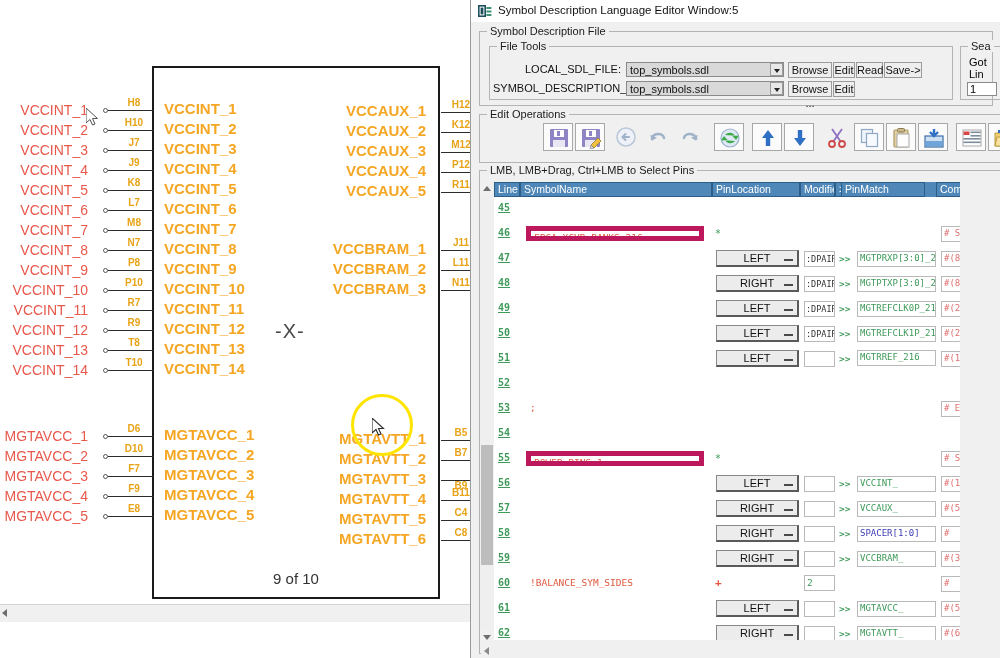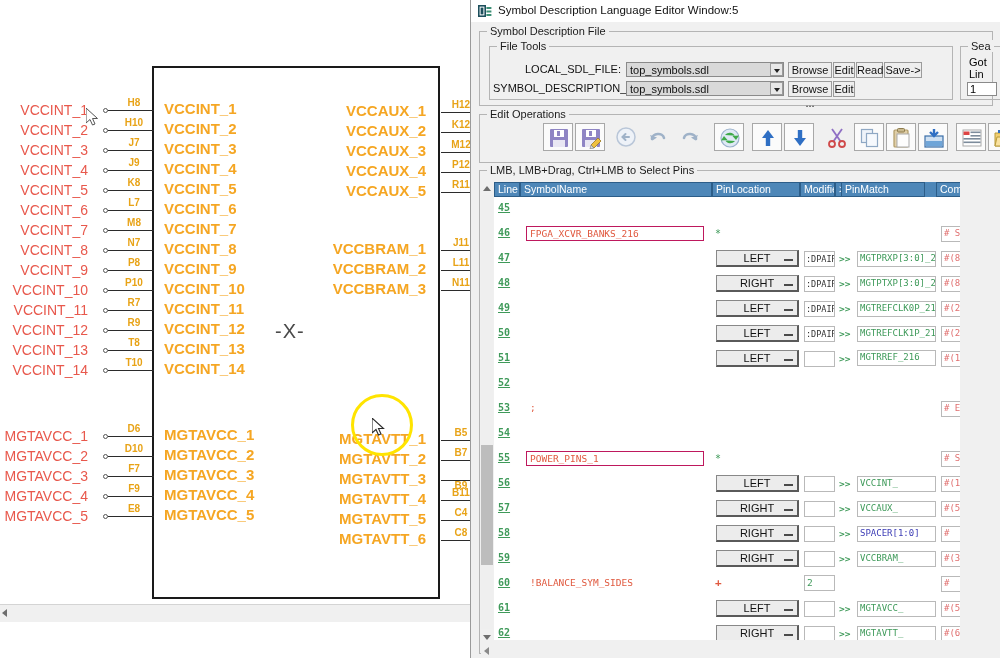--- a/index.html
+++ b/index.html
@@ -75,21 +75,21 @@
 
   
   #grid{position:absolute;background:#ffffff;overflow:hidden;}
   #grid-head{position:absolute;left:0;top:0;height:15px;background:#4e87b8;}
   .hdr{position:absolute;top:0;height:15px;background:#4e87b8;border:1px solid #2c5d88;
      box-sizing:border-box;color:#ffffff;font-size:10.5px;line-height:13px;padding-left:3px;
      overflow:hidden;white-space:nowrap;}
   .rowline{position:absolute;left:0;width:100%;height:25px;}
   .lineno{position:absolute;left:4px;width:22px;text-align:left;
      font-family:"DejaVu Sans Mono",monospace;font-size:10px;color:#3f9a5a;font-weight:bold;text-decoration:underline;}
-  .symname{position:absolute;left:32px;width:178px;height:15px;border:1px solid #be185d;
+  .symname{position:absolute;left:32px;width:178px;height:15px;border:5px solid #be185d;
      background:#fff;box-sizing:border-box;font-family:"DejaVu Sans Mono",monospace;
      font-size:9.5px;color:#e0593f;padding:1px 0 0 3px;overflow:hidden;white-space:nowrap;}
   .symplain{position:absolute;left:36px;font-family:"DejaVu Sans Mono",monospace;
      font-size:9.5px;color:#e0593f;white-space:nowrap;}
   .starmark{position:absolute;left:221px;font-family:"DejaVu Sans Mono",monospace;
      font-size:10px;color:#3f9a5a;}
   .plusmark{position:absolute;left:221px;font-family:"DejaVu Sans Mono",monospace;
      font-size:11px;color:#e0593f;font-weight:bold;}
   .pinloc{position:absolute;left:222px;width:83px;height:17px;background:#ececec;
      border:1px solid #888;border-bottom:2px solid #5a5a5a;border-right:2px solid #5a5a5a;
@@ -328,20 +328,23 @@
         <div class="rdiv" style="left:441px;top:520px;"></div>
       </div>
       <div>
         <div class="inner-r" style="left:266px;width:160px;top:530px;">MGTAVTT_6</div>
         <div class="loc-r" style="left:444px;top:527px;">C8</div>
         <div class="rdiv" style="left:441px;top:540px;"></div>
       </div>
     </div>
 
   <div id="center-x">-X-</div>
+  <div id="page-count-wrap" class="abs" style="left:152px;top:0;width:288px;height:100%;pointer-events:none;">
+    <div id="page-count">9 of 10</div>
+  </div>
 
   <div id="highlight-circle"></div>
 
   <svg id="cursor-arrow" viewBox="0 0 14 20">
     <polygon points="0,0 0,15 4,11.5 6.5,17 9,16 6.5,10.5 11.5,10.5" fill="#ffffff" stroke="#2b2b2b" stroke-width="1.1"></polygon>
   </svg>
   <svg id="cursor-arrow2" viewBox="0 0 14 20">
     <polygon points="0,0 0,15 4,11.5 6.5,17 9,16 6.5,10.5 11.5,10.5" fill="#ffffff" stroke="#555" stroke-width="1"></polygon>
   </svg>
 

